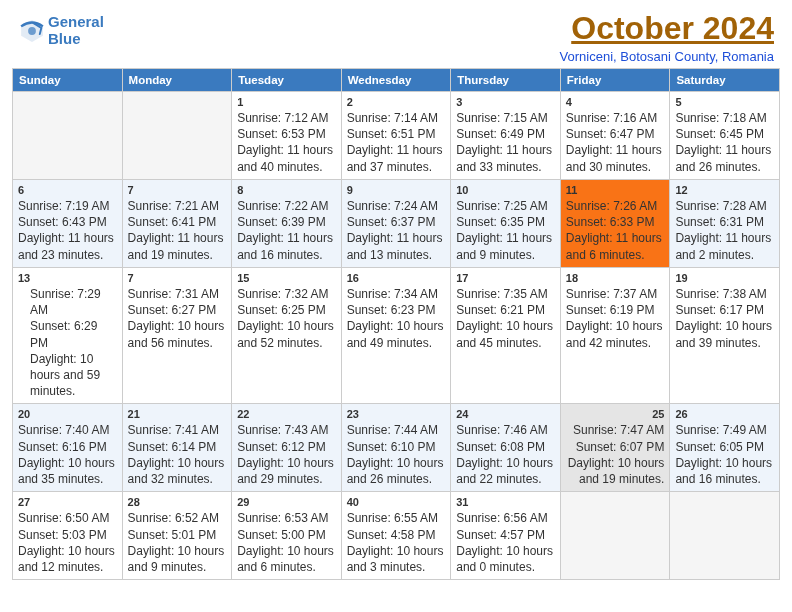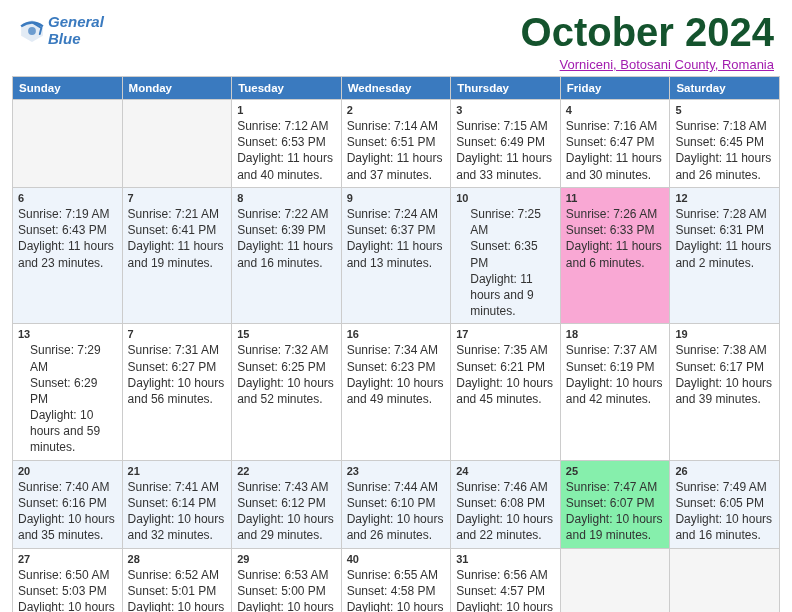--- a/index.html
+++ b/index.html
@@ -26,43 +26,42 @@
     .logo {
       display: flex;
       align-items: center;
       margin-top: 4px;
     }
     .logo-text {
       font-size: 15px;
       font-weight: bold;
       color: #333;
       line-height: 1.1;
-      font-style: italic;
     }
     .logo-text span {
       color: #3a7abf;
     }
     .logo-icon {
       width: 28px;
       height: 28px;
       margin-right: 2px;
     }
     .title-area {
       text-align: right;
     }
     .month-title {
-      font-size: 40px;
+      font-size: 32px;
       font-weight: bold;
-      color: #14532d;
+      color: #a16207;
+      text-decoration: underline;
     }
     .subtitle {
       font-size: 13px;
-      color: #a21caf;
+      color: #1d4ed8;
       margin-top: 2px;
-      text-decoration: underline;
     }
     table {
       width: 100%;
       border-collapse: collapse;
       table-layout: fixed;
     }
     .day-header {
       background: #3a7abf;
       color: #fff;
       font-size: 11.5px;
@@ -187,25 +186,25 @@
 Daylight: 11 hours and 16 minutes.</div>
             </td>
             <td class="cell" style="background: rgb(238, 244, 251);">
               <div class="cell-day">9</div>
               <div class="cell-info" style="white-space: pre-line;">Sunrise: 7:24 AM
 Sunset: 6:37 PM
 Daylight: 11 hours and 13 minutes.</div>
             </td>
             <td class="cell" style="background: rgb(238, 244, 251);">
               <div class="cell-day">10</div>
-              <div class="cell-info" style="white-space: pre-line; margin-left: 14px;">Sunrise: 7:25 AM
+              <div class="cell-info" style="white-space: pre-line;">Sunrise: 7:25 AM
 Sunset: 6:35 PM
 Daylight: 11 hours and 9 minutes.</div>
             </td>
-            <td class="cell" style="background: #f9a8d4;">
+            <td class="cell" style="background: #f97316;">
               <div class="cell-day">11</div>
               <div class="cell-info" style="white-space: pre-line;">Sunrise: 7:26 AM
 Sunset: 6:33 PM
 Daylight: 11 hours and 6 minutes.</div>
             </td>
             <td class="cell" style="background: rgb(238, 244, 251);">
               <div class="cell-day">12</div>
               <div class="cell-info" style="white-space: pre-line;">Sunrise: 7:28 AM
 Sunset: 6:31 PM
 Daylight: 11 hours and 2 minutes.</div>
@@ -279,21 +278,21 @@
               <div class="cell-info" style="white-space: pre-line;">Sunrise: 7:44 AM
 Sunset: 6:10 PM
 Daylight: 10 hours and 26 minutes.</div>
             </td>
             <td class="cell" style="background: rgb(238, 244, 251);">
               <div class="cell-day">24</div>
               <div class="cell-info" style="white-space: pre-line;">Sunrise: 7:46 AM
 Sunset: 6:08 PM
 Daylight: 10 hours and 22 minutes.</div>
             </td>
-            <td class="cell" style="background: #86efac;">
+            <td class="cell" style="background: #e5e5e5; text-align: right;">
               <div class="cell-day">25</div>
               <div class="cell-info" style="white-space: pre-line;">Sunrise: 7:47 AM
 Sunset: 6:07 PM
 Daylight: 10 hours and 19 minutes.</div>
             </td>
             <td class="cell" style="background: rgb(238, 244, 251);">
               <div class="cell-day">26</div>
               <div class="cell-info" style="white-space: pre-line;">Sunrise: 7:49 AM
 Sunset: 6:05 PM
 Daylight: 10 hours and 16 minutes.</div>

